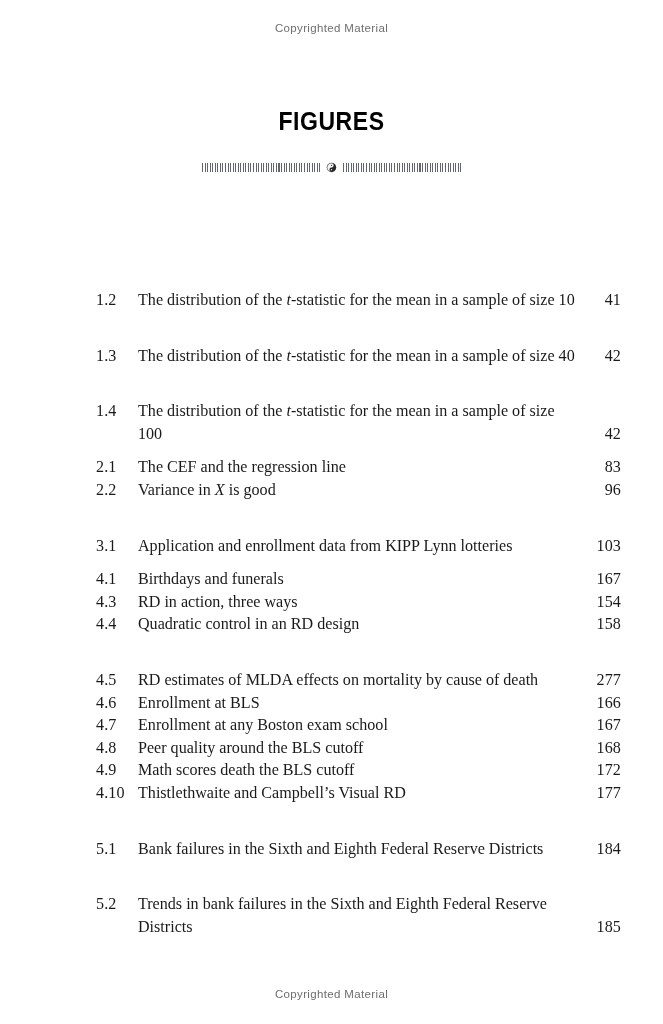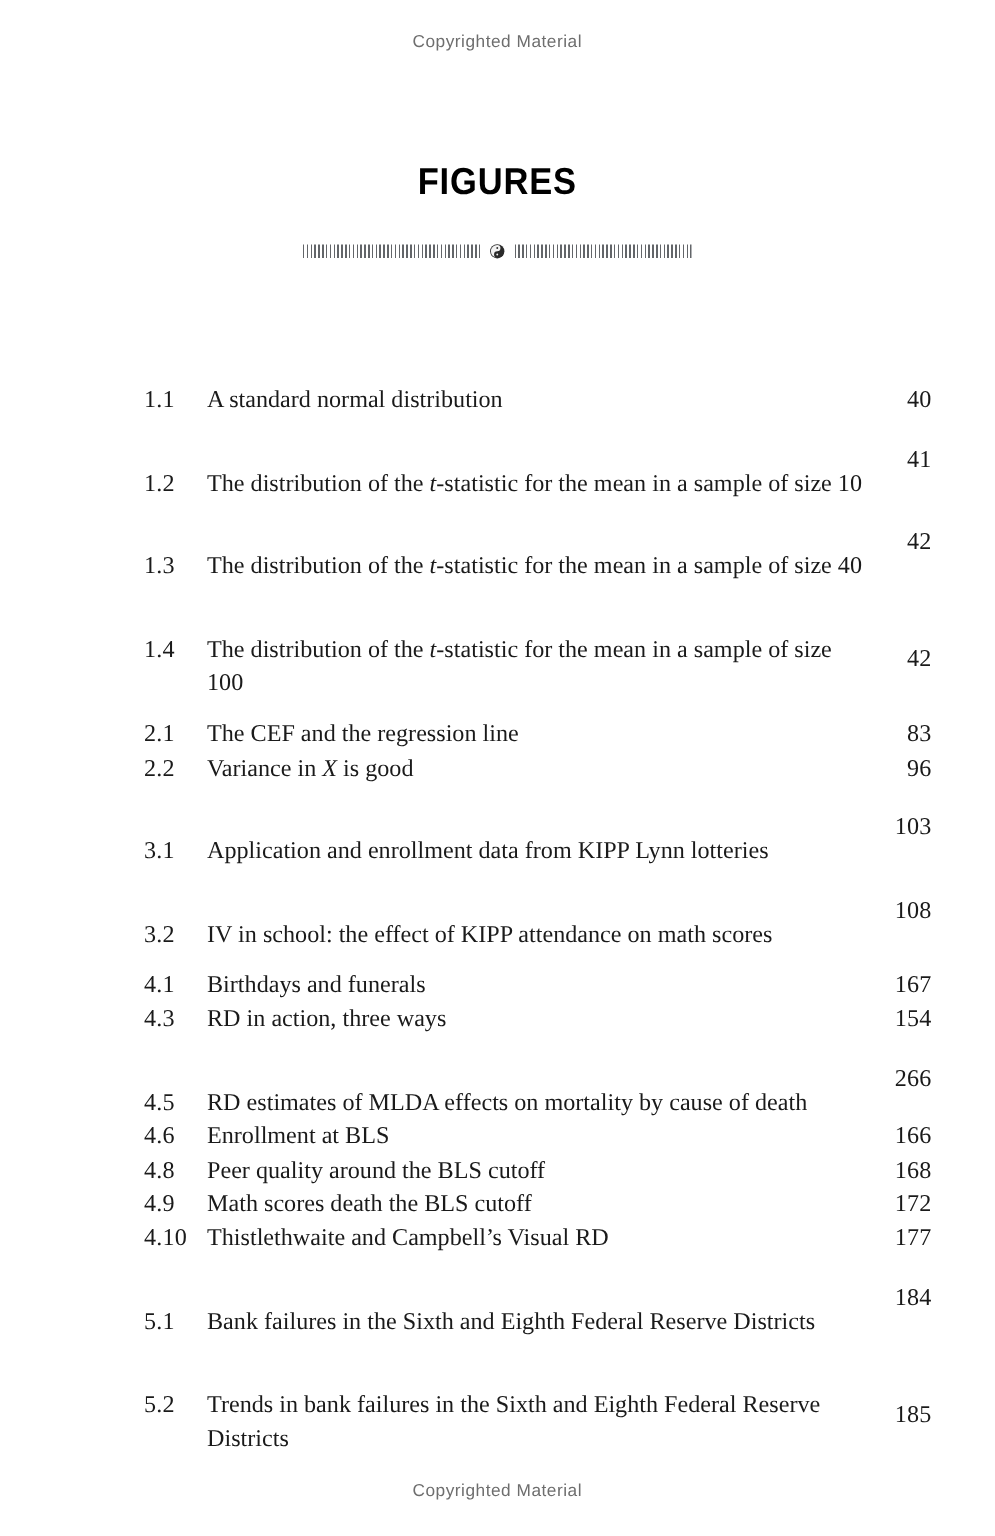--- a/index.html
+++ b/index.html
@@ -134,21 +134,21 @@
   .entry.multi .body {
     padding-right: 0;
     margin-top: 33px;
   }
   .entry.multi .title {
     display: block;
     max-width: 453px;
   }
   .entry.multi .page {
     right: -39px;
-    bottom: 16px;
+    bottom: 0;
     top: auto;
   }
   .entry i { font-style: italic; }
 </style>
 </head>
 <body>
 
 <div class="page">
 
   <div class="watermark top">Copyrighted Material</div>
@@ -163,24 +163,20 @@
         <path d="M11 2.5 A 4.25 4.25 0 0 1 11 11 A 4.25 4.25 0 0 0 11 19.5 A 8.5 8.5 0 0 1 11 2.5 Z" fill="#f2f2f2"></path>
         <circle cx="11" cy="6.6" r="1.25" fill="#2a2a2a"></circle>
         <circle cx="11" cy="15.4" r="1.25" fill="#f2f2f2"></circle>
       </svg>
     </span>
     <span class="orn-rule right"></span>
   </div>
 
   <div class="lof" id="lof">
       <div class="group">
-        <div class="entry one-line">
-          <span class="num">1.1</span>
-          <span class="body"><span class="title">A standard normal distribution</span><span class="page">40</span></span>
-        </div>
         <div class="entry multi">
           <span class="num">1.2</span>
           <span class="body">
             <span class="title">The distribution of the <i>t</i>-statistic for the mean in a sample of size 10</span>
             <span class="page">41</span>
           </span>
         </div>
         <div class="entry multi">
           <span class="num">1.3</span>
           <span class="body">
@@ -207,49 +203,50 @@
         </div>
       </div>
       <div class="group">
         <div class="entry multi">
           <span class="num">3.1</span>
           <span class="body">
             <span class="title">Application and enrollment data from KIPP Lynn lotteries</span>
             <span class="page">103</span>
           </span>
         </div>
-        <div class="entry multi">
-          <span class="num">3.2</span>
-          <span class="body">
-            <span class="title">IV in school: the effect of KIPP attendance on math scores</span>
-            <span class="page">108</span>
-          </span>
-        </div>
       </div>
       <div class="group">
         <div class="entry one-line">
           <span class="num">4.1</span>
           <span class="body"><span class="title">Birthdays and funerals</span><span class="page">167</span></span>
         </div>
         <div class="entry one-line">
           <span class="num">4.3</span>
           <span class="body"><span class="title">RD in action, three ways</span><span class="page">154</span></span>
         </div>
+        <div class="entry one-line">
+          <span class="num">4.4</span>
+          <span class="body"><span class="title">Quadratic control in an RD design</span><span class="page">158</span></span>
+        </div>
         <div class="entry multi">
           <span class="num">4.5</span>
           <span class="body">
             <span class="title">RD estimates of MLDA effects on mortality by cause of death</span>
-            <span class="page">266</span>
+            <span class="page">277</span>
           </span>
         </div>
         <div class="entry one-line">
           <span class="num">4.6</span>
           <span class="body"><span class="title">Enrollment at BLS</span><span class="page">166</span></span>
         </div>
         <div class="entry one-line">
+          <span class="num">4.7</span>
+          <span class="body"><span class="title">Enrollment at any Boston exam school</span><span class="page">167</span></span>
+        </div>
+        <div class="entry one-line">
           <span class="num">4.8</span>
           <span class="body"><span class="title">Peer quality around the BLS cutoff</span><span class="page">168</span></span>
         </div>
         <div class="entry one-line">
           <span class="num">4.9</span>
           <span class="body"><span class="title">Math scores death the BLS cutoff</span><span class="page">172</span></span>
         </div>
         <div class="entry one-line">
           <span class="num">4.10</span>
           <span class="body"><span class="title">Thistlethwaite and Campbell’s Visual RD</span><span class="page">177</span></span>

